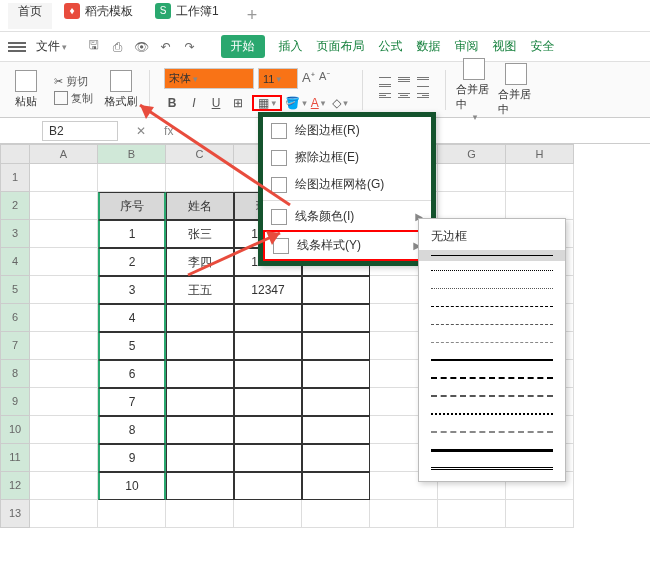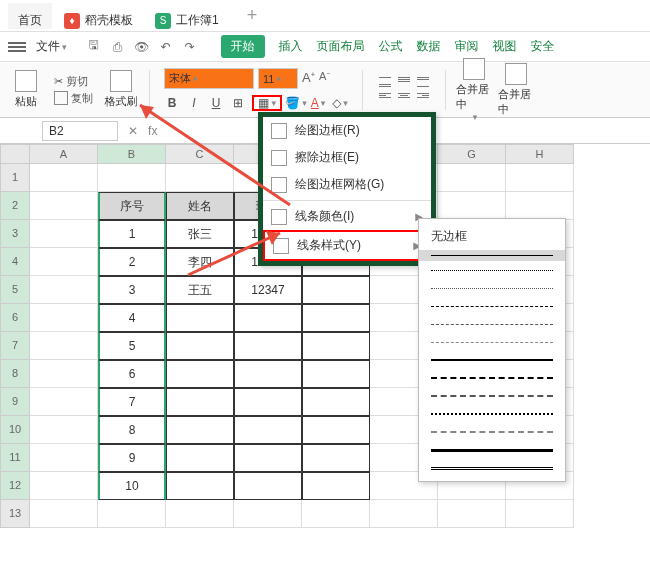--- a/index.html
+++ b/index.html
@@ -1,20 +1,20 @@
 <!DOCTYPE html>
 <html><head>
 <meta charset="utf-8">
 <style>
 * { margin:0; padding:0; box-sizing:border-box; font-family:"Microsoft YaHei",Arial,sans-serif; }
 body { background:#fff; font-size:12px; color:#333; width:650px; height:571px; overflow:hidden; position:relative; }
 
 
 .tabs { display:flex; align-items:center; height:32px; padding-left:8px; background:#fff; border-bottom:1px solid #e0e0e0; }
-.tab { display:flex; align-items:flex-end; padding:0 10px; height:26px; margin-right:2px; font-size:12px; cursor:pointer; }
+.tab { display:flex; align-items:flex-start; padding:0 10px; height:26px; margin-right:2px; font-size:12px; cursor:pointer; }
 .tab.home { background:#f5f5f5; }
 .tab .ticon { width:16px; height:16px; margin-right:5px; border-radius:3px; display:flex; align-items:center; justify-content:center; font-size:10px; color:#fff; }
 .tab .red { background:#e84c3d; }
 .tab .green { background:#2aa86f; }
 .plus { margin-left:16px; color:#999; font-size:18px; cursor:pointer; }
 
 
 .menurow { display:flex; align-items:center; height:30px; border-bottom:1px solid #e0e0e0; padding-left:8px; gap:4px; }
 .hamb { width:18px; display:flex; flex-direction:column; gap:2px; cursor:pointer; }
 .hamb div { height:2px; background:#666; }
@@ -38,21 +38,21 @@
 .fontsel.w1 { width:90px; }
 .fontsel.w2 { width:40px; }
 .bui { display:flex; gap:6px; margin-top:4px; }
 .bui span { width:16px; height:16px; display:flex; align-items:center; justify-content:center; font-size:12px; color:#555; cursor:pointer; border:1px solid transparent; }
 .bordbtn { border:2px solid red !important; width:30px !important; position:relative; }
 .align { display:flex; gap:3px; }
 .align span { width:16px; height:14px; cursor:pointer; display:flex; flex-direction:column; gap:1px; padding:2px; }
 .align span i { height:1px; background:#777; display:block; }
 
 
-.nmrow { display:flex; align-items:center; height:26px; border-bottom:1px solid #ccc; padding-left:42px; gap:10px; }
+.nmrow { display:flex; align-items:center; height:26px; border-bottom:1px solid #ccc; padding-left:42px; gap:18px; }
 .nmbox { width:76px; border:1px solid #ccc; padding:2px 6px; background:#fff; }
 .fxicn { color:#888; }
 
 
 .grid { position:absolute; top:144px; left:0; }
 .colhdr { display:flex; height:20px; }
 .rhcorner { width:30px; background:#e8e8e8; border:1px solid #ccc; }
 .ch { width:68px; background:#e8e8e8; border:1px solid #ccc; border-left:none; text-align:center; font-size:11px; color:#666; line-height:18px; }
 .ch.sel { background:#d0e8d8; }
 .row { display:flex; height:28px; }

